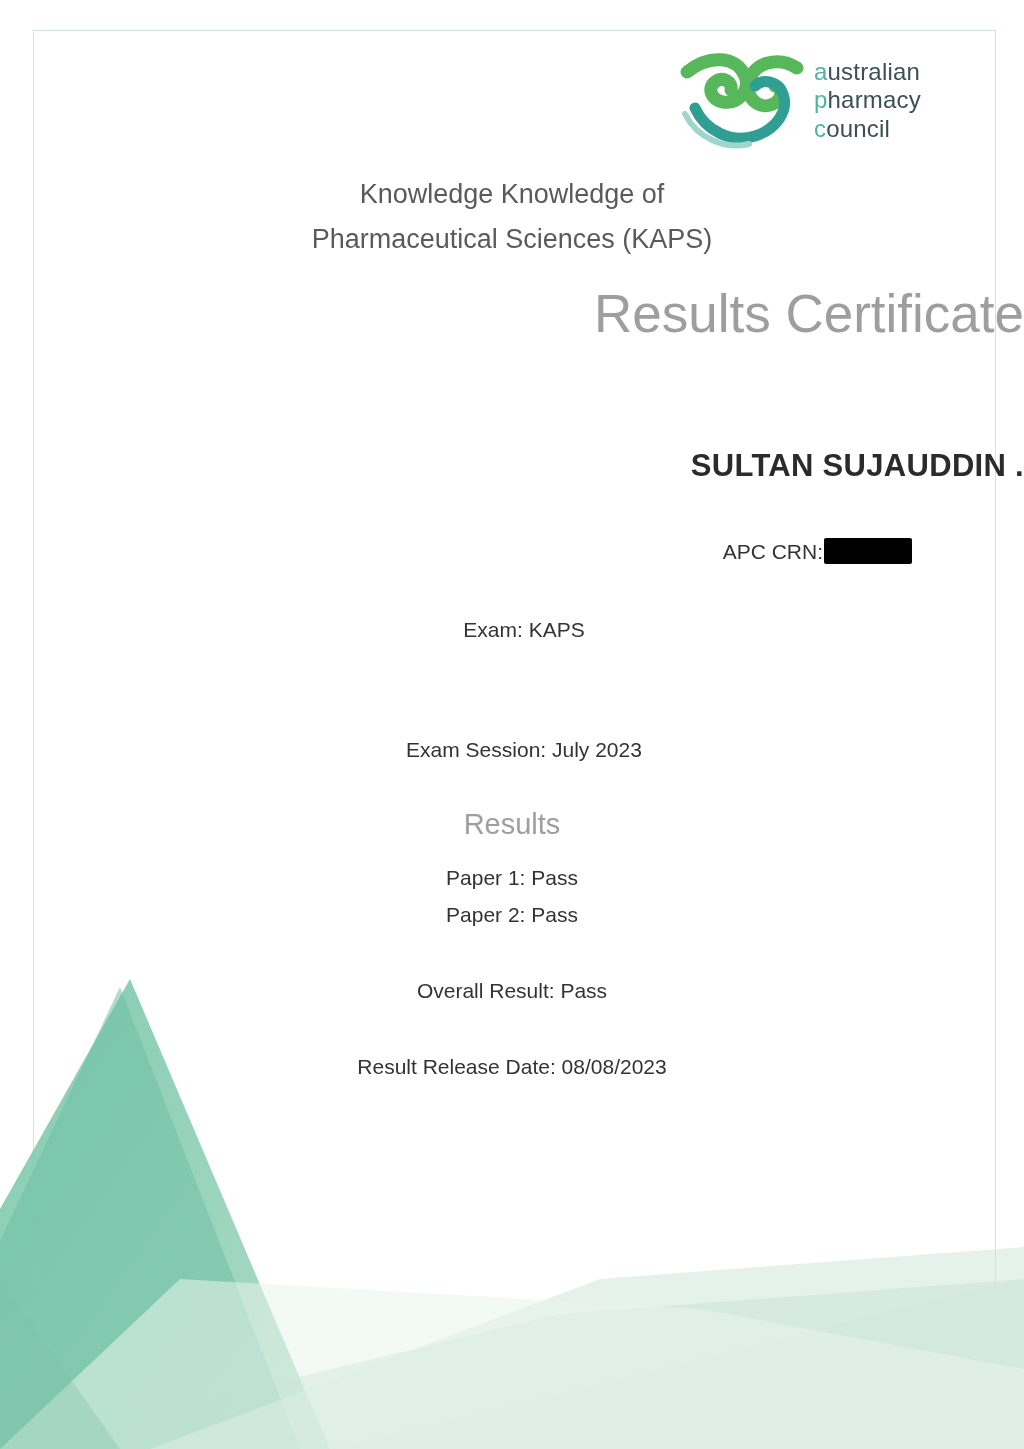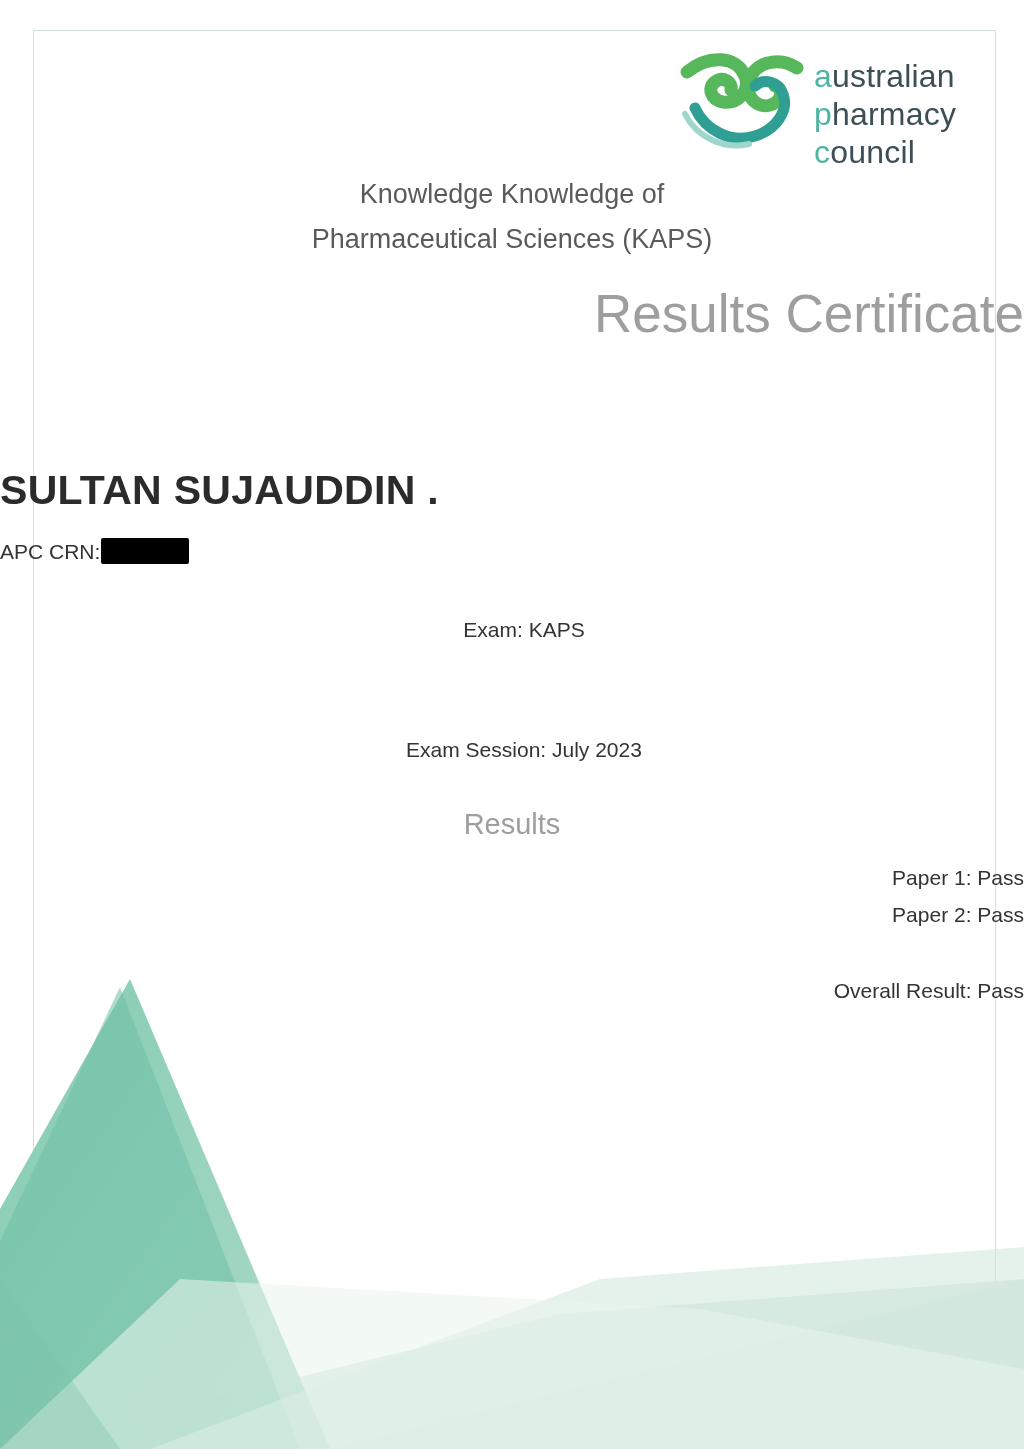--- a/index.html
+++ b/index.html
@@ -41,21 +41,21 @@
     left: 0;
     top: 2px;
     width: 125px;
     height: 100px;
   }
   .logo-text {
     position: absolute;
     left: 135px;
     top: 8px;
     line-height: 1.18;
-    font-size: 32px;
+    font-size: 24px;
     color: #3d4f54;
     letter-spacing: .2px;
   }
   .logo-text span.lead {
     color: #4fb3a2;
   }
   .logo-text div {
     white-space: nowrap;
   }
 
@@ -79,34 +79,33 @@
     font-size: 53px;
     color: #9e9e9e;
     font-weight: 400;
   }
 
   .candidate-name {
     position: absolute;
     top: 448px;
     left: 0;
     width: 1024px;
-    text-align: left;
-    font-size: 41px;
+    text-align: right;
+    font-size: 31px;
     font-weight: bold;
     color: #2b2b2b;
     letter-spacing: .3px;
-    margin-top: 19px;
   }
 
   .crn-row {
     position: absolute;
     top: 538px;
     left: 0;
-    width: 1024px;
-    text-align: left;
+    width: 912px;
+    text-align: right;
     font-size: 21px;
     color: #333333;
   }
   .crn-redaction {
     display: inline-block;
     width: 88px;
     height: 26px;
     background: #000000;
     vertical-align: -5px;
     border-radius: 2px;
@@ -131,21 +130,21 @@
     left: 0;
     width: 1024px;
     text-align: center;
     font-size: 29px;
     color: #9e9e9e;
   }
   .paper-line {
     position: absolute;
     left: 0;
     width: 1024px;
-    text-align: right;
+    text-align: center;
     font-size: 21px;
     color: #333333;
   }
   .paper-1 { top: 866px; }
   .paper-2 { top: 903px; }
   .overall { top: 979px; }
   .release { top: 1055px; }
 
   
   .deco {
@@ -193,20 +192,21 @@
     <span>APC CRN:</span><span class="crn-redaction"></span>
   </div>
 
   <div class="meta-line meta-exam">Exam: KAPS</div>
   <div class="meta-line meta-session">Exam Session: July 2023</div>
 
   <div class="results-heading">Results</div>
   <div class="paper-line paper-1">Paper 1: Pass</div>
   <div class="paper-line paper-2">Paper 2: Pass</div>
   <div class="paper-line overall">Overall Result: Pass</div>
+  <div class="paper-line release">Result Release Date: 08/08/2023</div>
 
   <div class="deco">
     <svg width="1024" height="470" viewBox="0 0 1024 470" xmlns="http://www.w3.org/2000/svg">
       <defs>
         <linearGradient id="g1" x1="0" y1="0" x2="1" y2="1">
           <stop offset="0%" stop-color="#7ec9ae"></stop>
           <stop offset="100%" stop-color="#a9d9c4"></stop>
         </linearGradient>
         <linearGradient id="g2" x1="0" y1="0" x2="1" y2="0">
           <stop offset="0%" stop-color="#bfe0cf"></stop>

